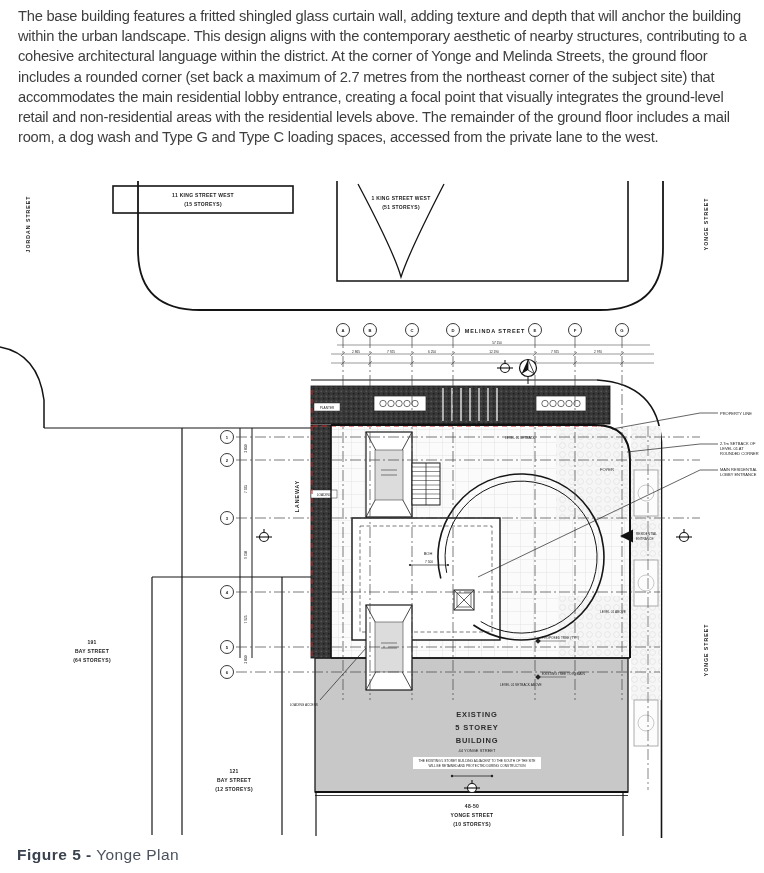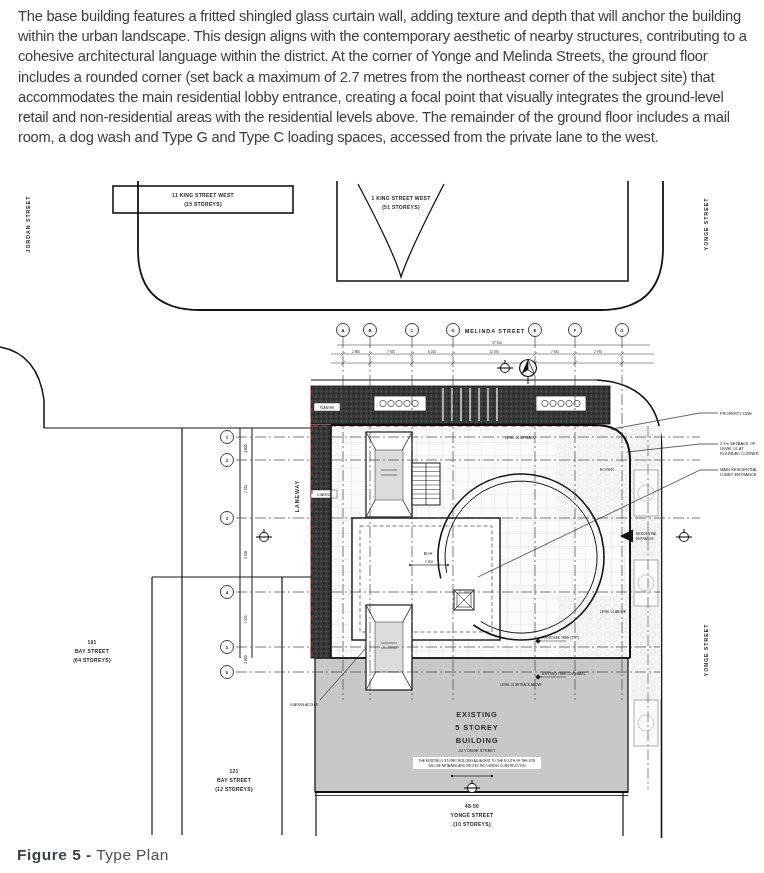--- a/index.html
+++ b/index.html
@@ -330,14 +330,14 @@
     <text class="tiny4" x="428" y="555" text-anchor="middle">BOH</text>
     <text class="tiny" x="429" y="562.5" text-anchor="middle">7 500</text>
     <text class="tiny" x="505" y="439">LEVEL 01 SETBACK</text>
     <text class="tiny" x="600" y="613">LEVEL 01 ABOVE</text>
     <text class="tiny" x="500" y="686">LEVEL 01 SETBACK ABOVE</text>
     <text class="tiny" x="542" y="639">PROPOSED TREE (TYP.)</text>
     <text class="tiny" x="542" y="675">EXISTING TREE TO REMAIN</text>
     <text class="tiny" x="318" y="706" text-anchor="end">LOADING ACCESS</text>
   </svg>
 
-  <div class="caption"><span class="capb">Figure 5 -</span> <span>Type Plan</span></div>
+  <div class="caption"><span class="capb">Figure 5 -</span> <span>Yonge Plan</span></div>
 </div>
 
 </body></html>

